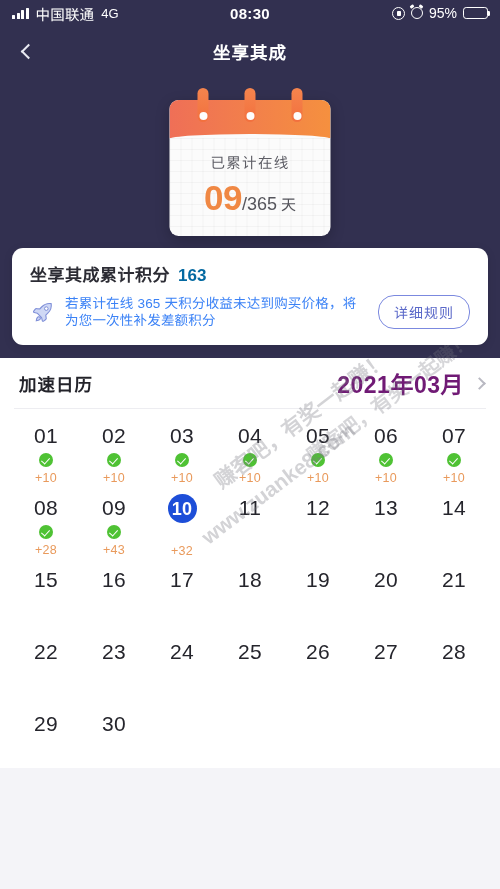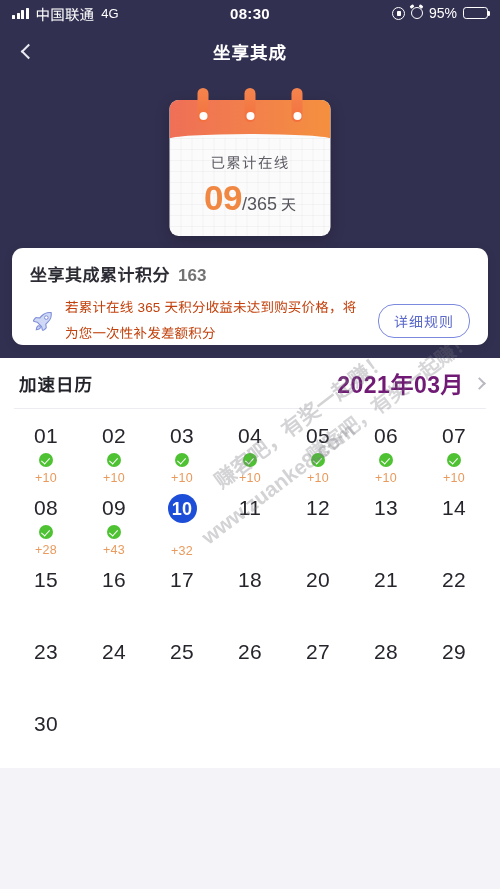--- a/index.html
+++ b/index.html
@@ -184,29 +184,29 @@
     z-index:5;
   }
   .pc-title-row {
     display:flex; align-items:baseline; gap:8px;
     margin-bottom:9px;
   }
   .pc-title {
     font-size:17px; font-weight:bold; color:#2c2c34; letter-spacing:.5px;
   }
   .pc-score {
-    font-size:17px; font-weight:bold; color:#737373;
+    font-size:17px; font-weight:bold; color:#0369a1;
   }
   .pc-body { display:flex; align-items:center; }
   .pc-rocket {
     width:26px; height:26px; flex:0 0 26px; margin-right:9px;
     display:flex; align-items:center; justify-content:center;
   }
   .pc-desc {
-    font-size:13.5px; line-height:26px; color:#c2410c;
+    font-size:13.5px; line-height:17px; color:#3b82f6;
     letter-spacing:.2px;
     flex:1;
   }
   .pc-rule-btn {
     flex:0 0 auto;
     border:1px solid #7b89df;
     color:#5b69c9;
     border-radius:16px;
     font-size:14px;
     padding:6px 15px;
@@ -486,20 +486,25 @@
           <div class="day-num">17</div>
           <div class="day-check hidden"></div>
           <div class="day-bonus"></div>
         </div>
         <div class="day-cell">
           <div class="day-num">18</div>
           <div class="day-check hidden"></div>
           <div class="day-bonus"></div>
         </div>
         <div class="day-cell">
+          <div class="day-num">19</div>
+          <div class="day-check hidden"></div>
+          <div class="day-bonus"></div>
+        </div>
+        <div class="day-cell">
           <div class="day-num">20</div>
           <div class="day-check hidden"></div>
           <div class="day-bonus"></div>
         </div>
         <div class="day-cell">
           <div class="day-num">21</div>
           <div class="day-check hidden"></div>
           <div class="day-bonus"></div>
         </div>
         <div class="day-cell">

